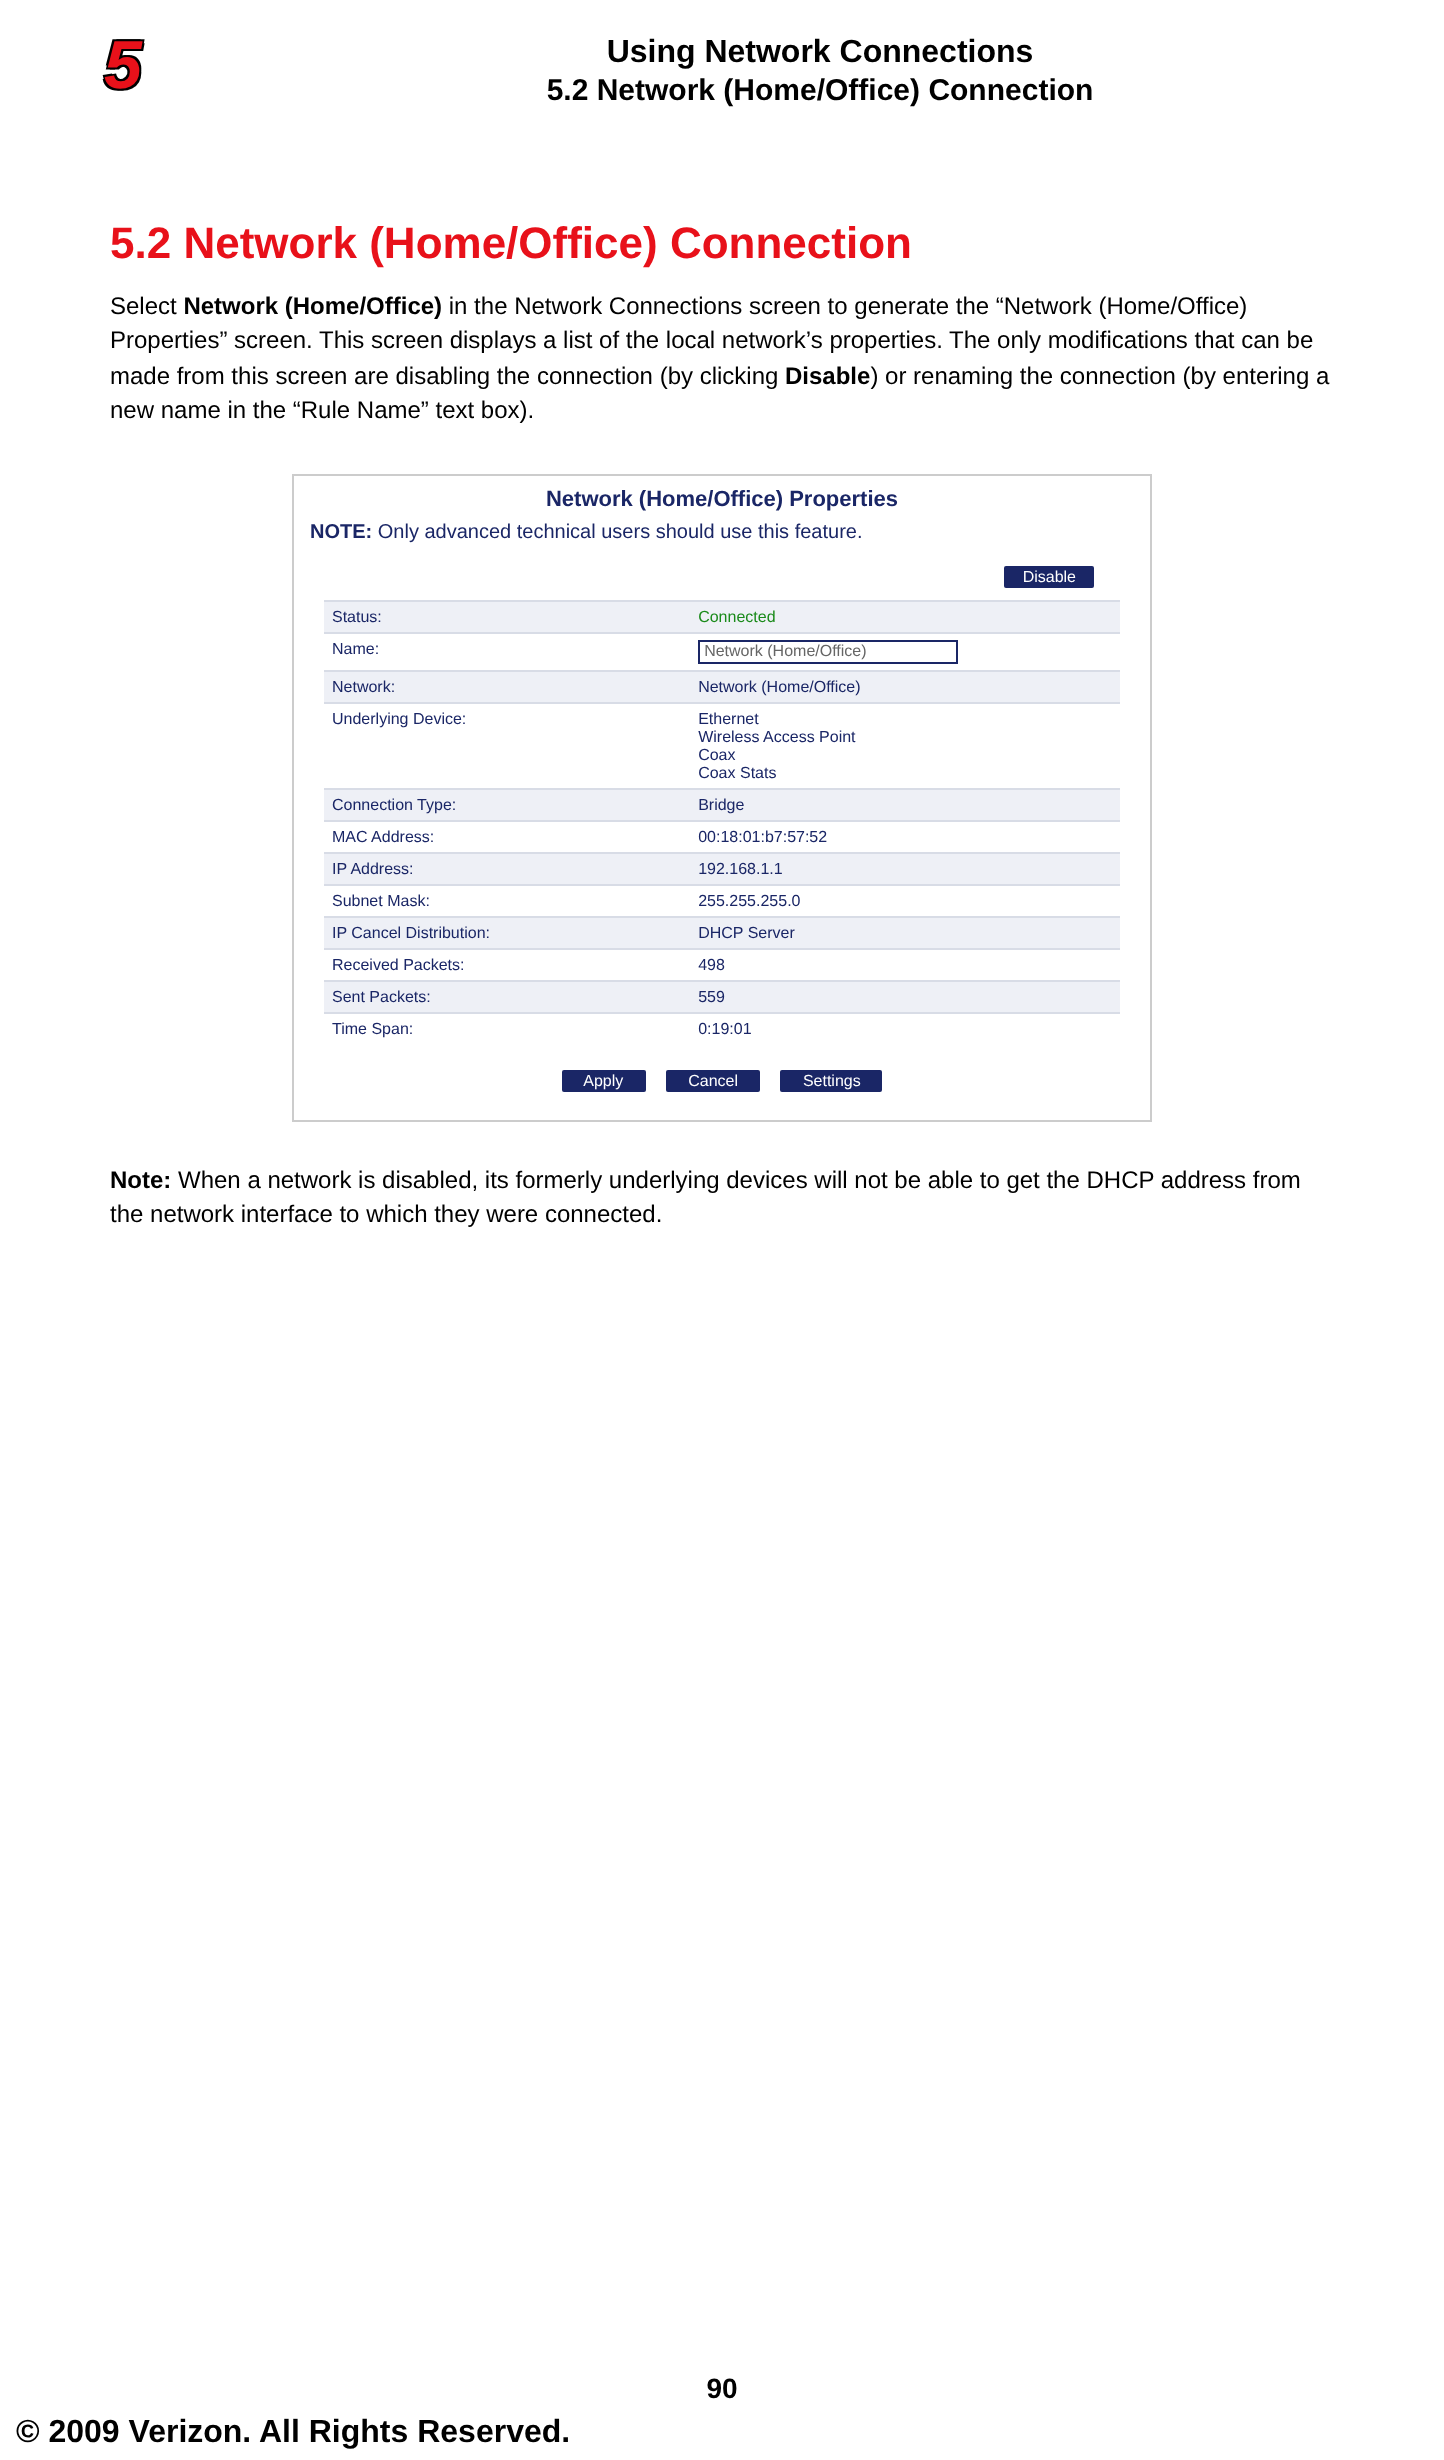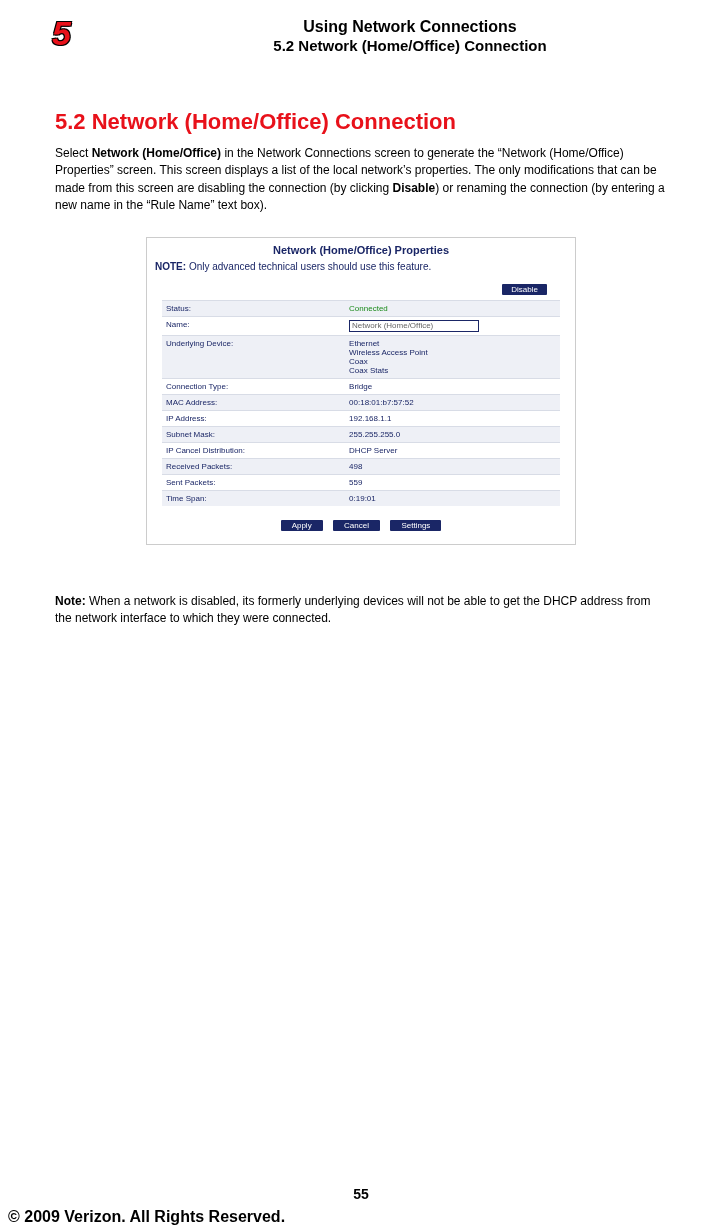--- a/index.html
+++ b/index.html
@@ -30,21 +30,21 @@
   .content { padding:55px 55px 0 55px; }
   .h-title {
     color:#e8111a;
     font-weight:800;
     font-size:22px;
     margin-bottom:10px;
   }
   .para { font-size:12px; line-height:1.45; margin-bottom:22px; }
   .bold { font-weight:800; }
   
-  .shot-wrap { width:430px; margin:10px auto 48px auto; border:1px solid #ccc; background:#fff; }
+  .shot-wrap { width:430px; margin:10px auto 21px auto; border:1px solid #ccc; background:#fff; }
   .shot-title { text-align:center; font-size:11px; font-weight:700; color:#1a2666; padding:6px 0 3px 0; }
   .shot-note { font-size:10px; color:#1a2666; padding:2px 8px 6px 8px;}
   .shot-note b { color:#1a2666; }
   .shot-btn-row { text-align:right; padding:0 28px 4px 0; }
   .shot-btn {
     display:inline-block;
     background:#1a2666;
     color:#fff;
     font-size:8px;
     padding:1px 9px;
@@ -114,20 +114,24 @@
       <tbody id="prop-rows">
           <tr>
             <td class="k">Status:</td>
             <td class="v v-green">Connected</td>
           </tr>
           <tr>
             <td class="k">Name:</td>
             <td class="v"><input class="rule-input" value="Network (Home/Office)" style=""></td>
           </tr>
           <tr>
+            <td class="k">Network:</td>
+            <td class="v">Network (Home/Office)</td>
+          </tr>
+          <tr>
             <td class="k">Underlying Device:</td>
             <td class="v">Ethernet<br>Wireless Access Point<br>Coax<br>Coax Stats</td>
           </tr>
           <tr>
             <td class="k">Connection Type:</td>
             <td class="v">Bridge</td>
           </tr>
           <tr>
             <td class="k">MAC Address:</td>
             <td class="v">00:18:01:b7:57:52</td>
@@ -165,14 +169,14 @@
     </div>
   </div>
 
   <div class="para">
     <span class="bold">Note:</span><span> When a network is disabled, its formerly underlying devices will not be able to get the DHCP address from the network interface to which they were connected.</span>
   </div>
 
 
 </div>
 
-<div class="pgnum">55</div>
+<div class="pgnum">90</div>
 <div class="copyright">© 2009 Verizon. All Rights Reserved.</div>
 
 </body></html>

